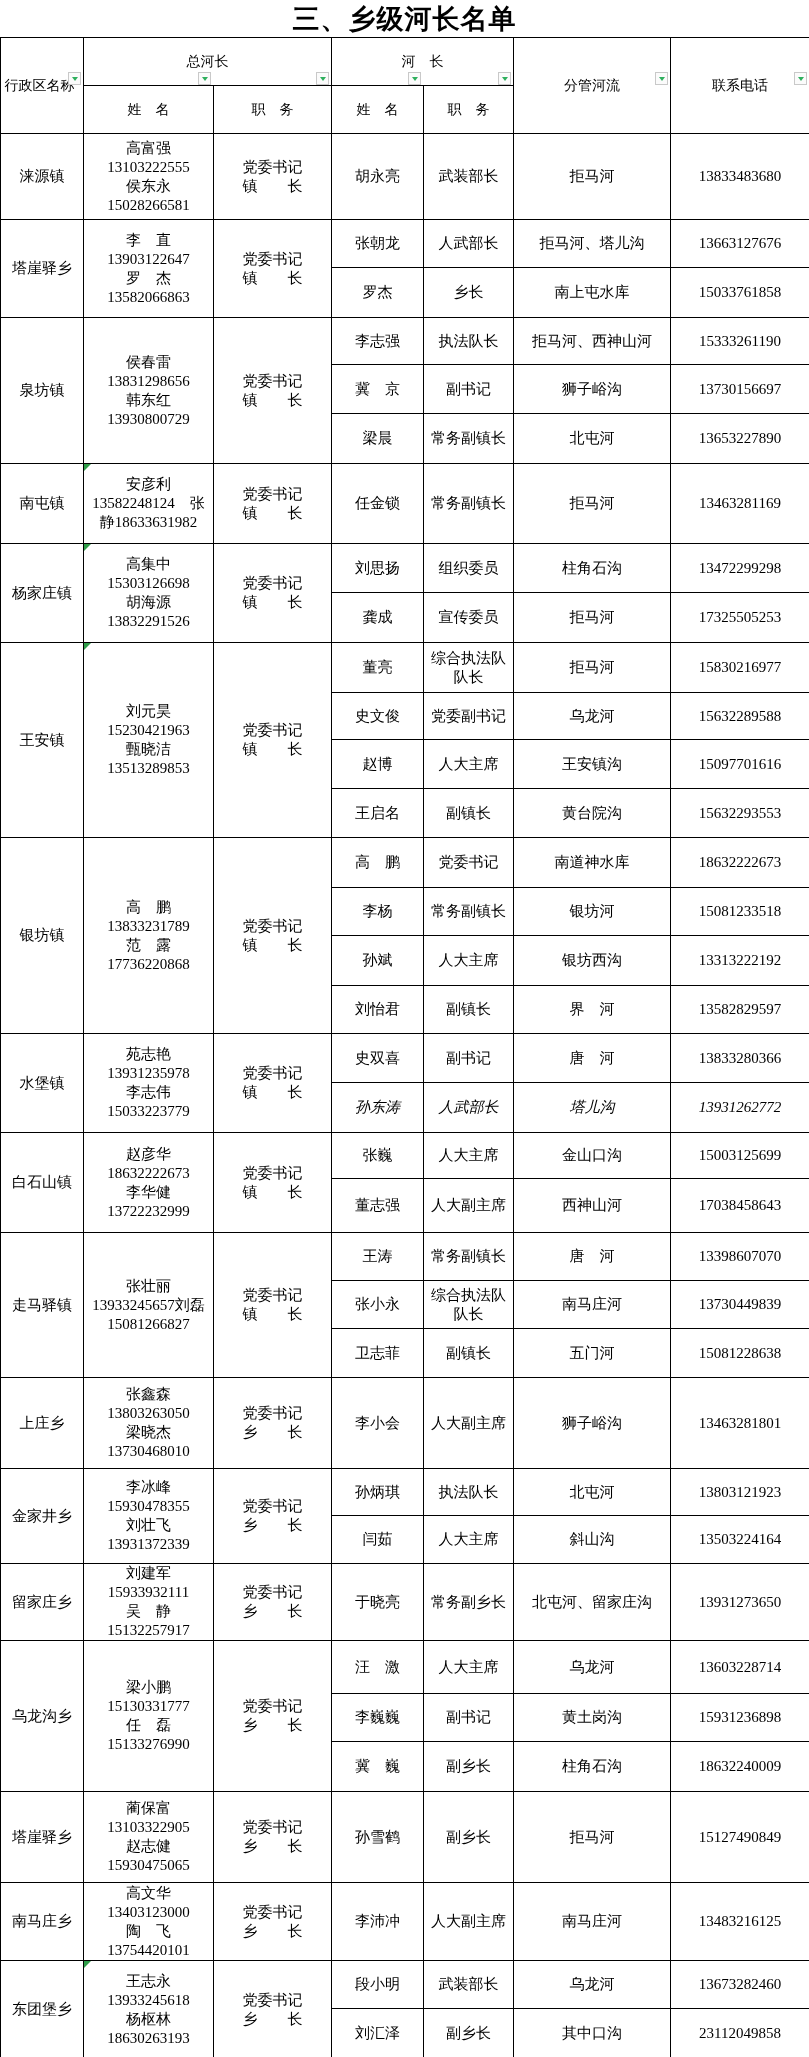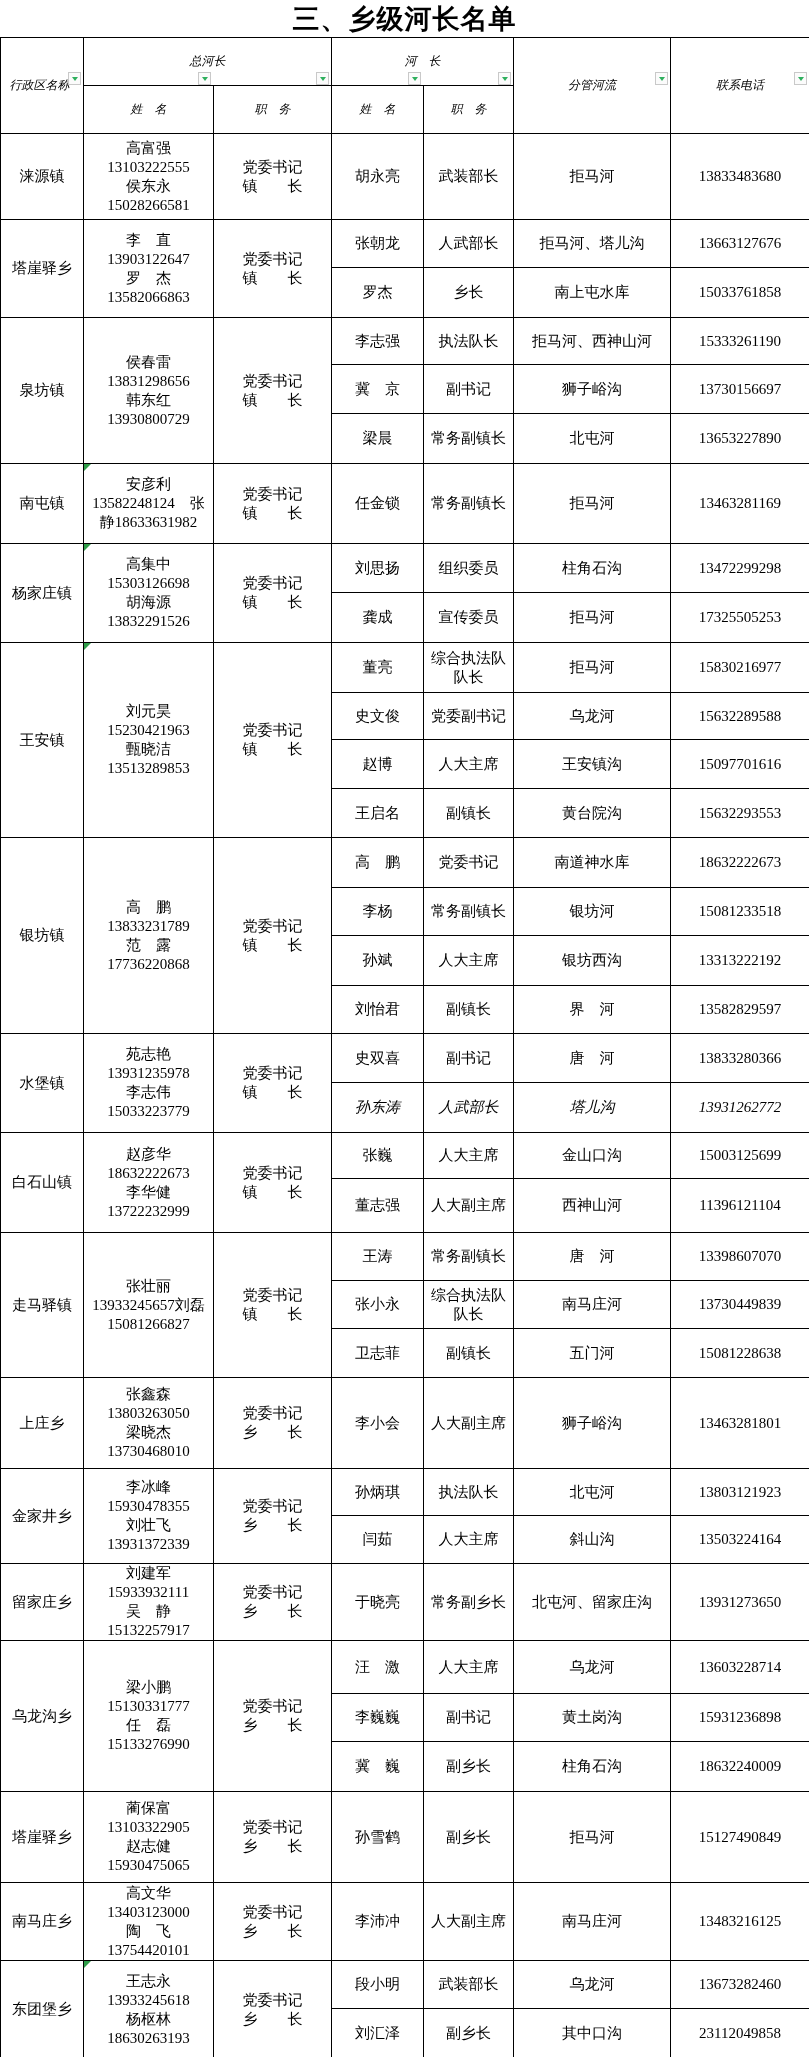--- a/index.html
+++ b/index.html
@@ -31,21 +31,21 @@
     padding:0;
     text-align:center;
     vertical-align:middle;
     white-space:pre-line;
     overflow:hidden;
     font-size:15px;
     font-weight:normal;
     line-height:19px;
     position:relative;
   }
-  table.rc th{font-size:12px;font-style:italic;}
+  table.rc th{font-size:14px;}
   .th-region{white-space:nowrap;text-indent:-5px;}
   td.num{font-size:15px;}
   .corner-flag{
     position:absolute;
     top:0;left:0;
     width:0;height:0;
     border-top:7px solid #2f9e49;
     border-right:7px solid transparent;
   }
   .filters{position:absolute;top:0;left:0;width:0;height:0;}
@@ -282,21 +282,21 @@
 镇　　长</span></td>
           <td><span>张巍</span></td>
           <td><span>人大主席</span></td>
           <td><span>金山口沟</span></td>
           <td class="num"><span>15003125699</span></td>
         </tr>
         <tr style="height: 54px;">
           <td><span>董志强</span></td>
           <td><span>人大副主席</span></td>
           <td><span>西神山河</span></td>
-          <td class="num"><span>11396121104</span></td>
+          <td class="num"><span>17038458643</span></td>
         </tr>
         <tr style="height: 48px;">
           <td rowspan="3"><span>走马驿镇</span></td>
           <td rowspan="3"><span>张壮丽
 13933245657刘磊
 15081266827</span></td>
           <td rowspan="3"><span>党委书记
 镇　　长</span></td>
           <td><span>王涛</span></td>
           <td><span>常务副镇长</span></td>

